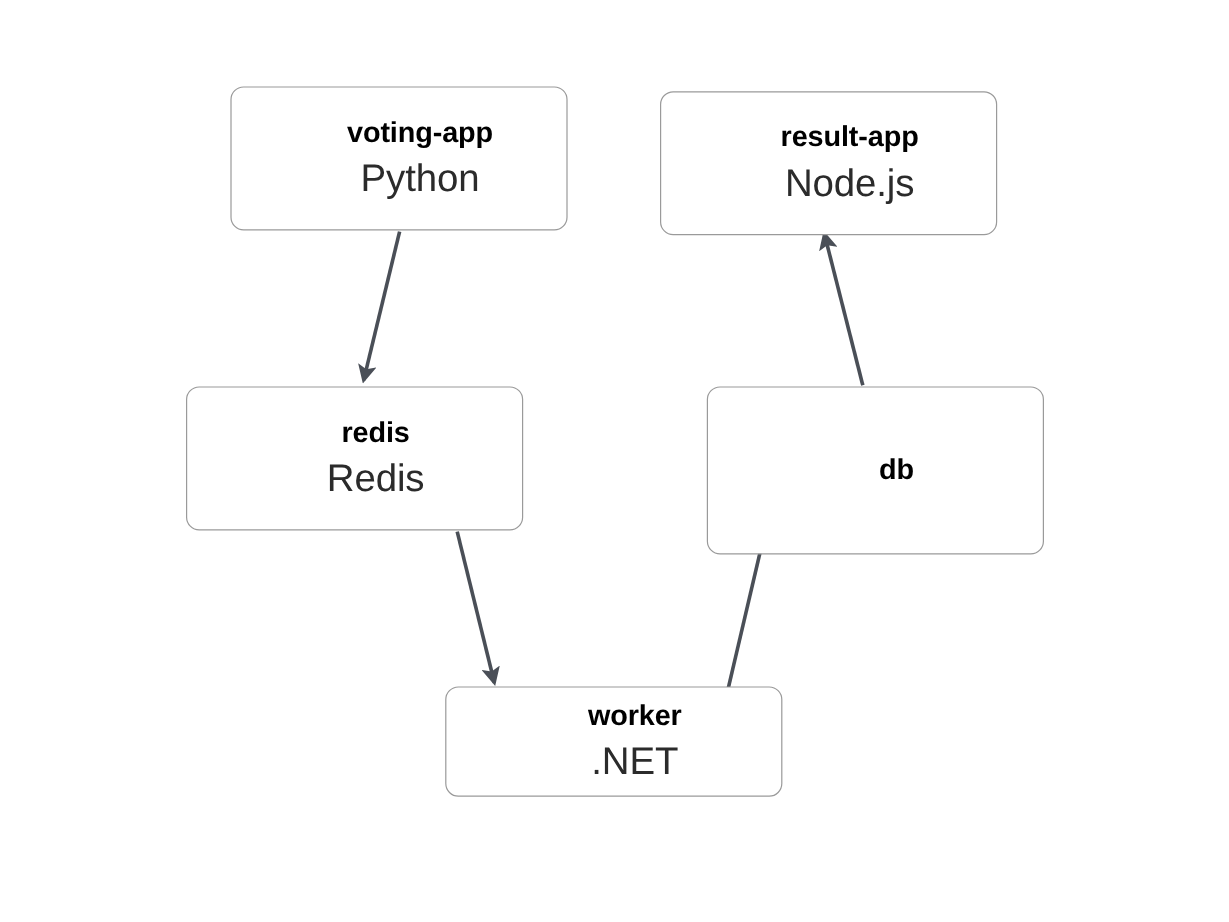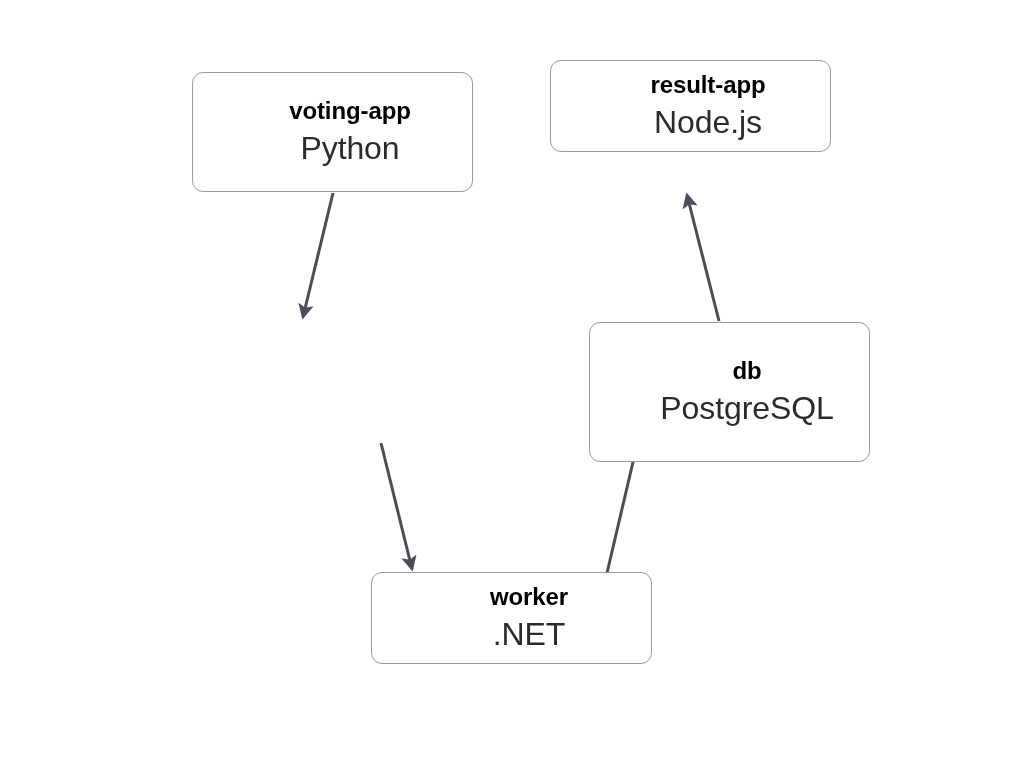--- a/index.html
+++ b/index.html
@@ -72,29 +72,32 @@
         <line x1="607" y1="573" x2="637" y2="445" stroke="#4a4f57" stroke-width="3" stroke-linecap="butt" marker-end="url(#arrowhead)"></line>
         <line x1="719" y1="321" x2="687" y2="195" stroke="#4a4f57" stroke-width="3" stroke-linecap="butt" marker-end="url(#arrowhead)"></line>
       </g>
   </svg>
 
   <div class="node" style="left: 192px; top: 72px; width: 281px; height: 120px; border-color: rgb(154, 154, 154); background: rgb(255, 255, 255);">
     <div class="node-title">voting-app</div>
     <div class="node-subtitle">Python</div>
   </div>
 
-  <div class="node" style="left: 550px; top: 60px; width: 281px; height: 92px; border-color: rgb(154, 154, 154); background: rgb(255, 255, 255);">
+  <div class="node" style="left: 550px; top: 76px; width: 281px; height: 120px; border-color: rgb(154, 154, 154); background: rgb(255, 255, 255);">
     <div class="node-title">result-app</div>
     <div class="node-subtitle">Node.js</div>
   </div>
 
+  <div class="node" style="left: 155px; top: 322px; width: 281px; height: 120px; border-color: rgb(154, 154, 154); background: rgb(255, 255, 255);">
+    <div class="node-title">redis</div>
+    <div class="node-subtitle">Redis</div>
+  </div>
 
   <div class="node" style="left: 589px; top: 322px; width: 281px; height: 140px; border-color: rgb(154, 154, 154); background: rgb(255, 255, 255);">
     <div class="node-title">db</div>
-    <div class="node-subtitle">PostgreSQL</div>
   </div>
 
   <div class="node" style="left: 371px; top: 572px; width: 281px; height: 92px; border-color: rgb(154, 154, 154); background: rgb(255, 255, 255);">
     <div class="node-title">worker</div>
     <div class="node-subtitle">.NET</div>
   </div>
 
 </div>
 
 </body></html>

